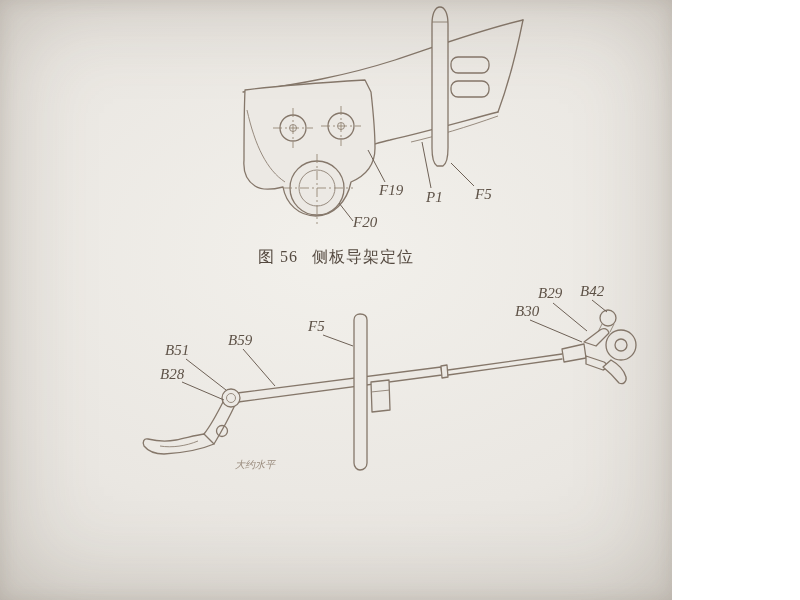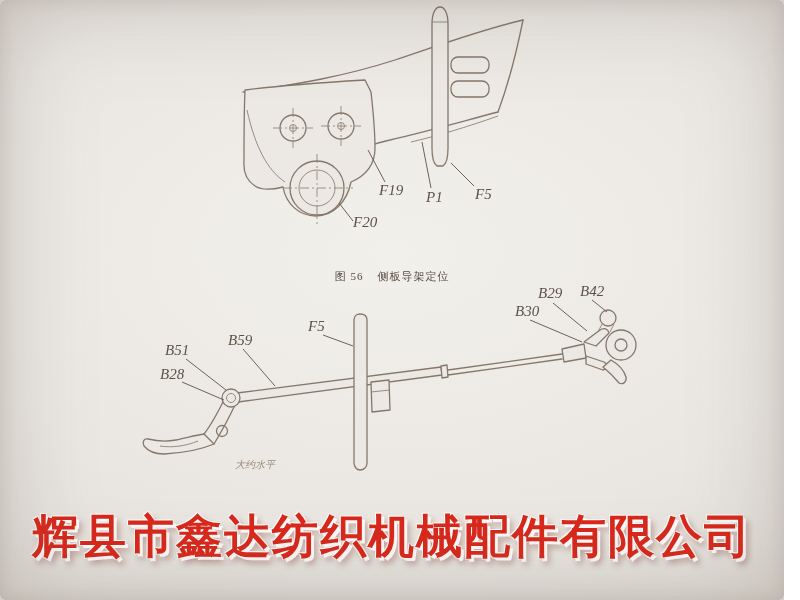--- a/index.html
+++ b/index.html
@@ -1,37 +1,36 @@
 <!DOCTYPE html>
 <html><head>
 <meta charset="utf-8">
 <style>
   * { margin:0; padding:0; box-sizing:border-box; }
   html,body { width:800px; height:600px; overflow:hidden; }
   .page {
-    position:relative; width:784px; height:600px;
+    position:relative; width:672px; height:600px;
     background: radial-gradient(ellipse 120% 95% at 50% 42%, #f2f0eb 0%, #eae7e2 48%, #dbd8d2 88%, #cfccc6 100%);
     font-family:"Liberation Serif", serif;
-    border-radius:6px;
   }
   .vignette {
     position:absolute; inset:0; pointer-events:none;
     box-shadow: inset 0 0 95px rgba(104,90,76,0.28), inset 0 0 18px rgba(104,90,76,0.15);
   }
   svg.fig { position:absolute; overflow:visible; }
   .ln   { stroke:#85776a; stroke-width:1.3; fill:none; stroke-linecap:round; stroke-linejoin:round; }
   .lnbg { stroke:#85776a; stroke-width:1.3; fill:#ece9e4; stroke-linecap:round; stroke-linejoin:round; }
   .thin { stroke:#8d8073; stroke-width:0.9; fill:none; }
   .cdash{ stroke:#90836f; stroke-width:0.85; fill:none; stroke-dasharray:9 3 2 3; }
   .ldr  { stroke:#6e6156; stroke-width:1; fill:none; }
   .lbl  { font:italic 15px "Liberation Serif", serif; fill:#5d5146; }
   .note { font:italic 10px "Liberation Serif", serif; fill:#9a8c7e; }
   .caption {
     position:absolute; left:0; width:100%; text-align:center;
-    font-size:11px; color:#554a40; letter-spacing:1px;margin-top:22px;
+    font-size:16px; color:#554a40; letter-spacing:1px;
   }
   .caption .num { margin-right:14px; }
   .watermark {
     position:absolute; top:506px; left:0; width:100%;
     text-align:center; white-space:nowrap;
     font-family:"Liberation Sans", sans-serif; font-weight:bold;
     font-size:46px; letter-spacing:2px;
     color:#d8281c;
     text-shadow:
       -1px -1px 0 rgba(255,255,255,0.85),
@@ -166,16 +165,15 @@
       <text class="lbl" x="408" y="20">B29</text>
       <path class="ldr" d="M462,22 L477,34"></path>
       <text class="lbl" x="450" y="18">B42</text>
       <path class="ldr" d="M400,42 L452,64"></path>
       <text class="lbl" x="385" y="38">B30</text>
       <text class="note" x="105" y="190">大约水平</text>
     </g>
   </svg>
 
 
-  <div class="watermark">辉县市鑫达纺织机械配件有限公司</div>
 
   <div class="vignette"></div>
 </div>
 
 </body></html>

